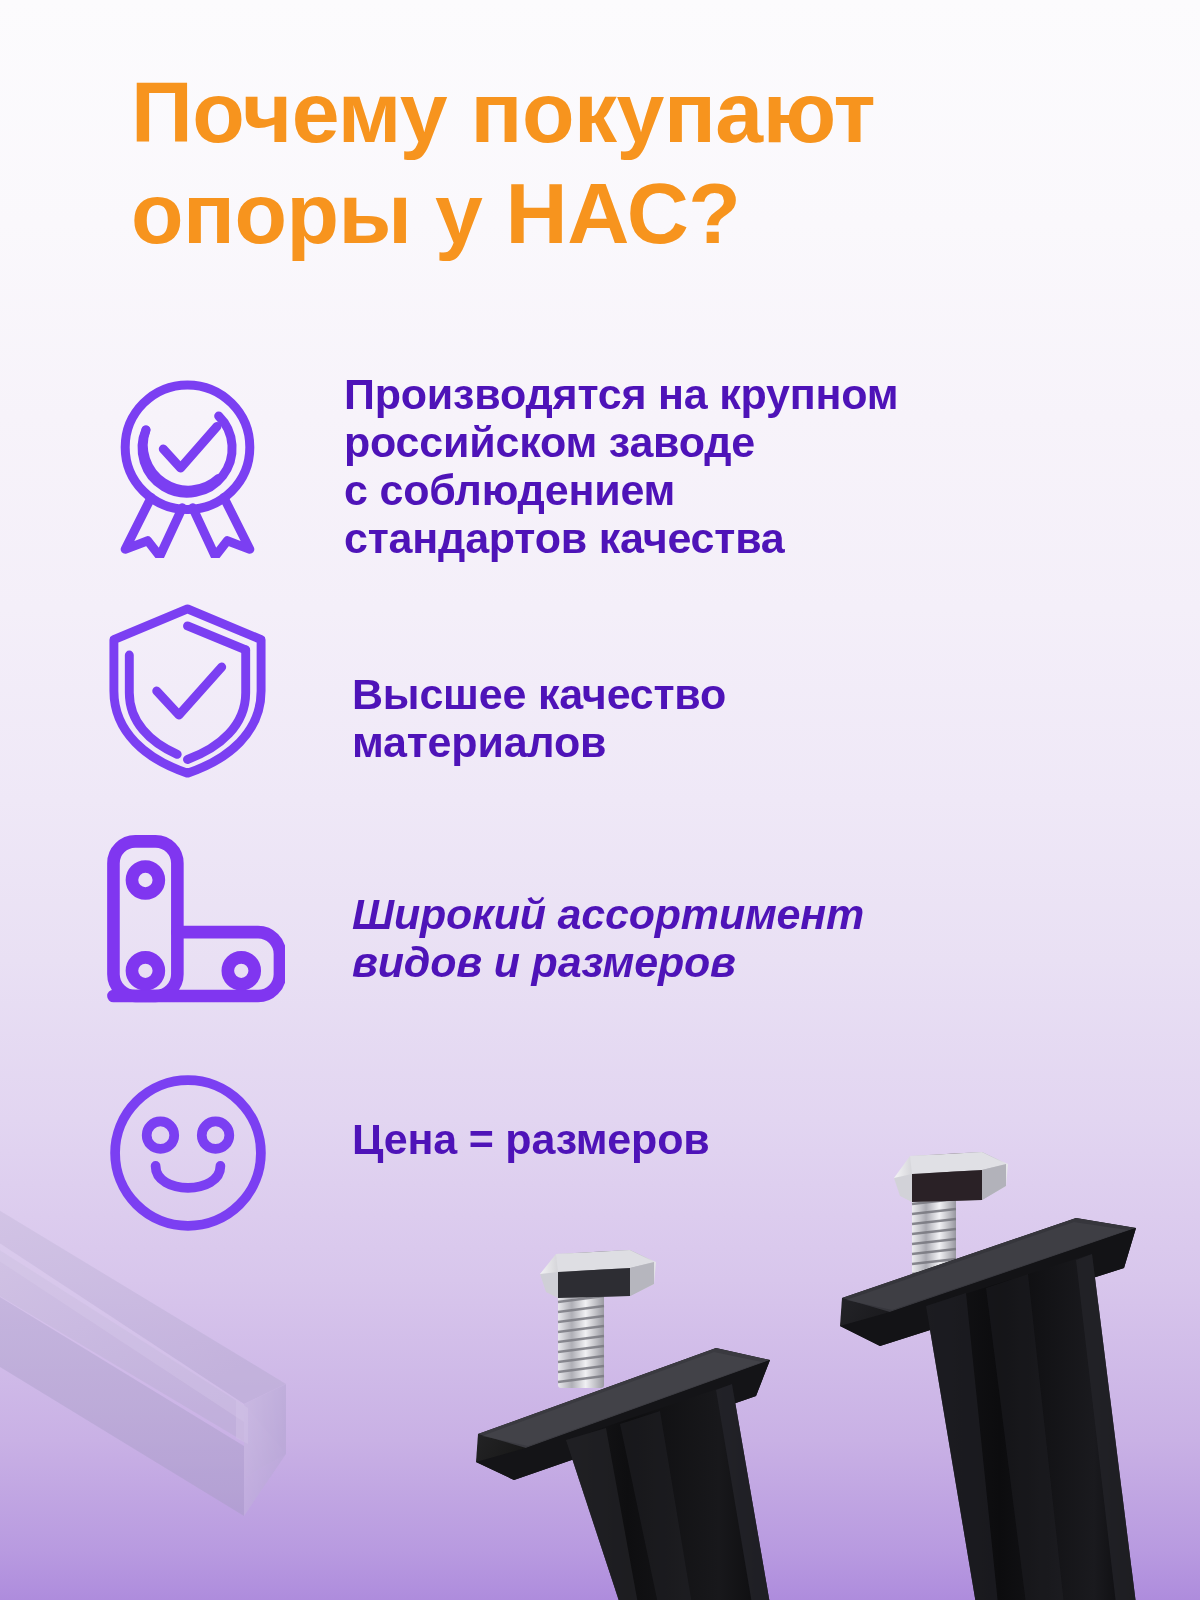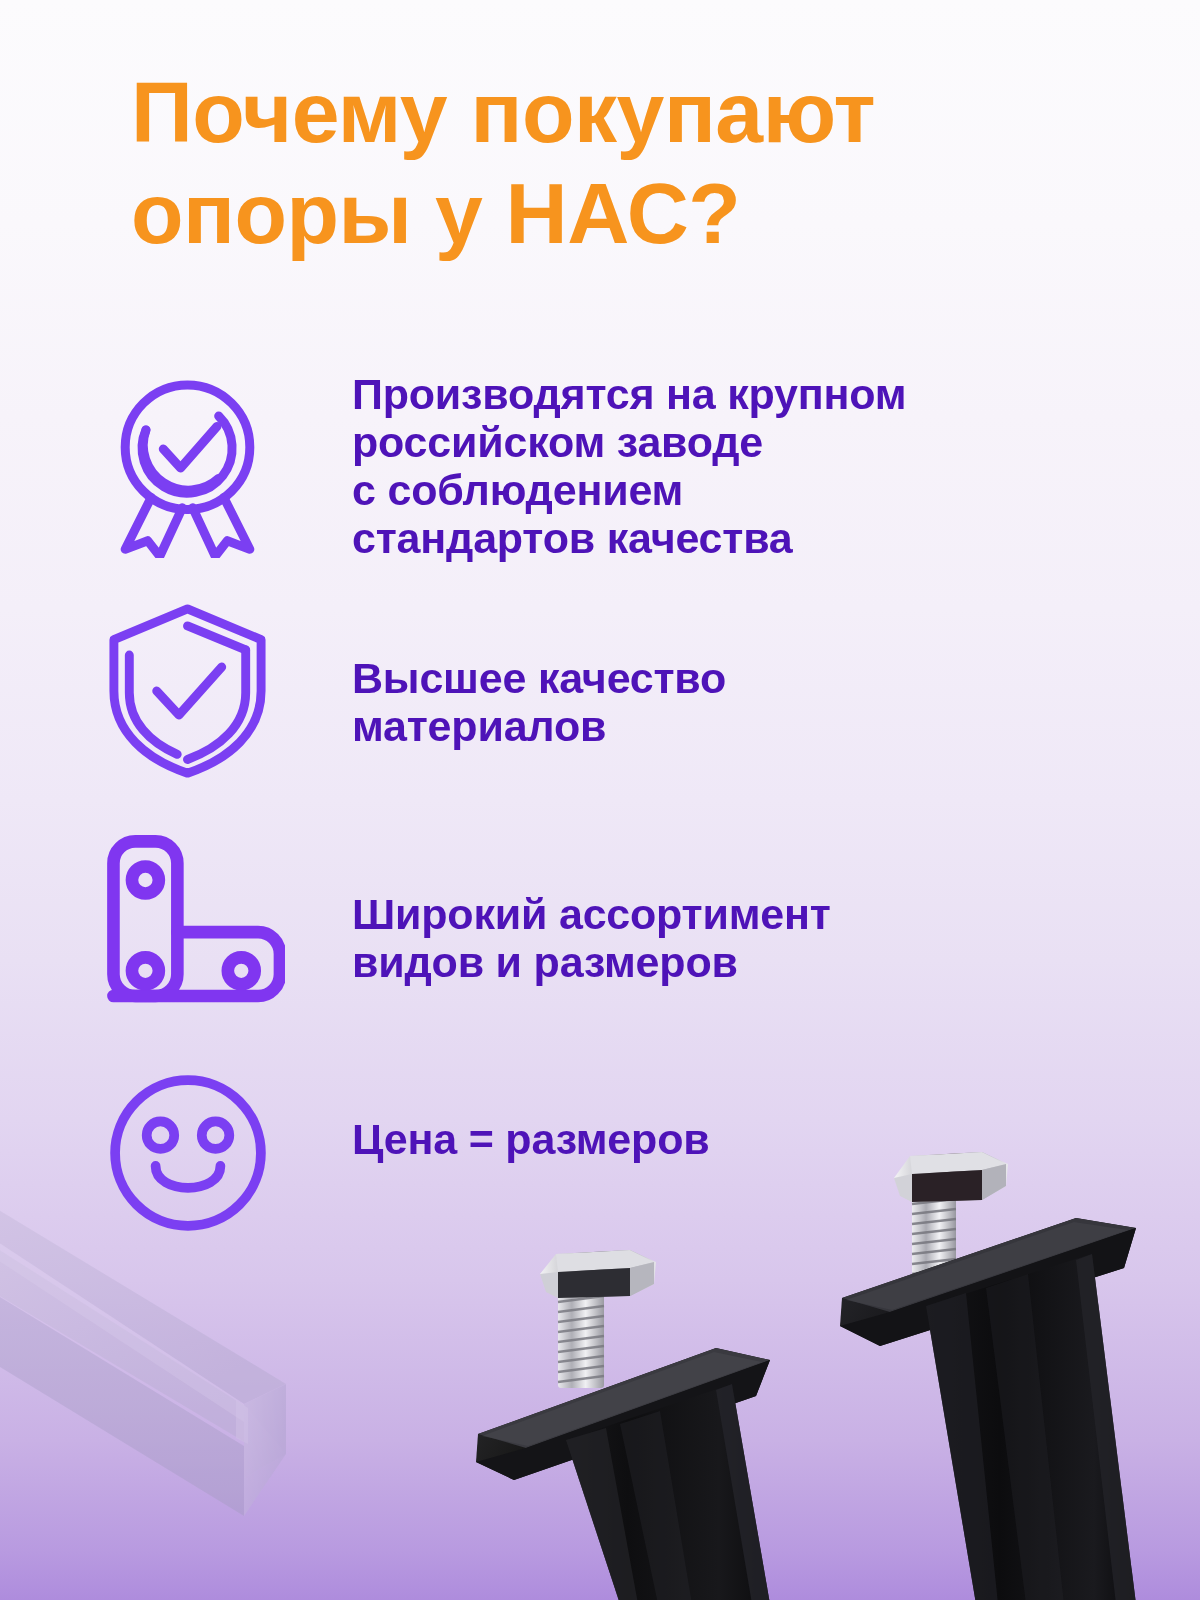--- a/index.html
+++ b/index.html
@@ -73,27 +73,27 @@
     font-size: 43px;
     line-height: 1.12;
     font-weight: 700;
     color: #4E13B8;
     white-space: pre-line;
     letter-spacing: -0.2px;
   }
 
   
   #feature-1 .icon-wrap { left: 100px;  top: 8px;   width: 175px; height: 180px; }
-  #feature-1 .ftext      { left: 352px; top: 0px;   width: 780px; }
+  #feature-1 .ftext      { left: 344px; top: 0px;   width: 780px; }
 
   #feature-2 .icon-wrap { left: 100px;  top: 232px; width: 175px; height: 178px; }
-  #feature-2 .ftext      { left: 352px; top: 284px; width: 780px; }
+  #feature-2 .ftext      { left: 352px; top: 300px; width: 780px; }
 
   #feature-3 .icon-wrap { left: 100px;  top: 452px; width: 185px; height: 190px; }
-  #feature-3 .ftext      { left: 352px; top: 520px; width: 800px; }
+  #feature-3 .ftext      { left: 352px; top: 520px; width: 800px; font-style: italic; }
 
   #feature-4 .icon-wrap { left: 104px;  top: 702px; width: 168px; height: 162px; }
   #feature-4 .ftext      { left: 352px; top: 745px; width: 780px; }
 
   .icon-svg { display: block; width: 100%; height: 100%; }
 
   
   .photo-layer {
     position: absolute;
     left: 0; top: 0;

